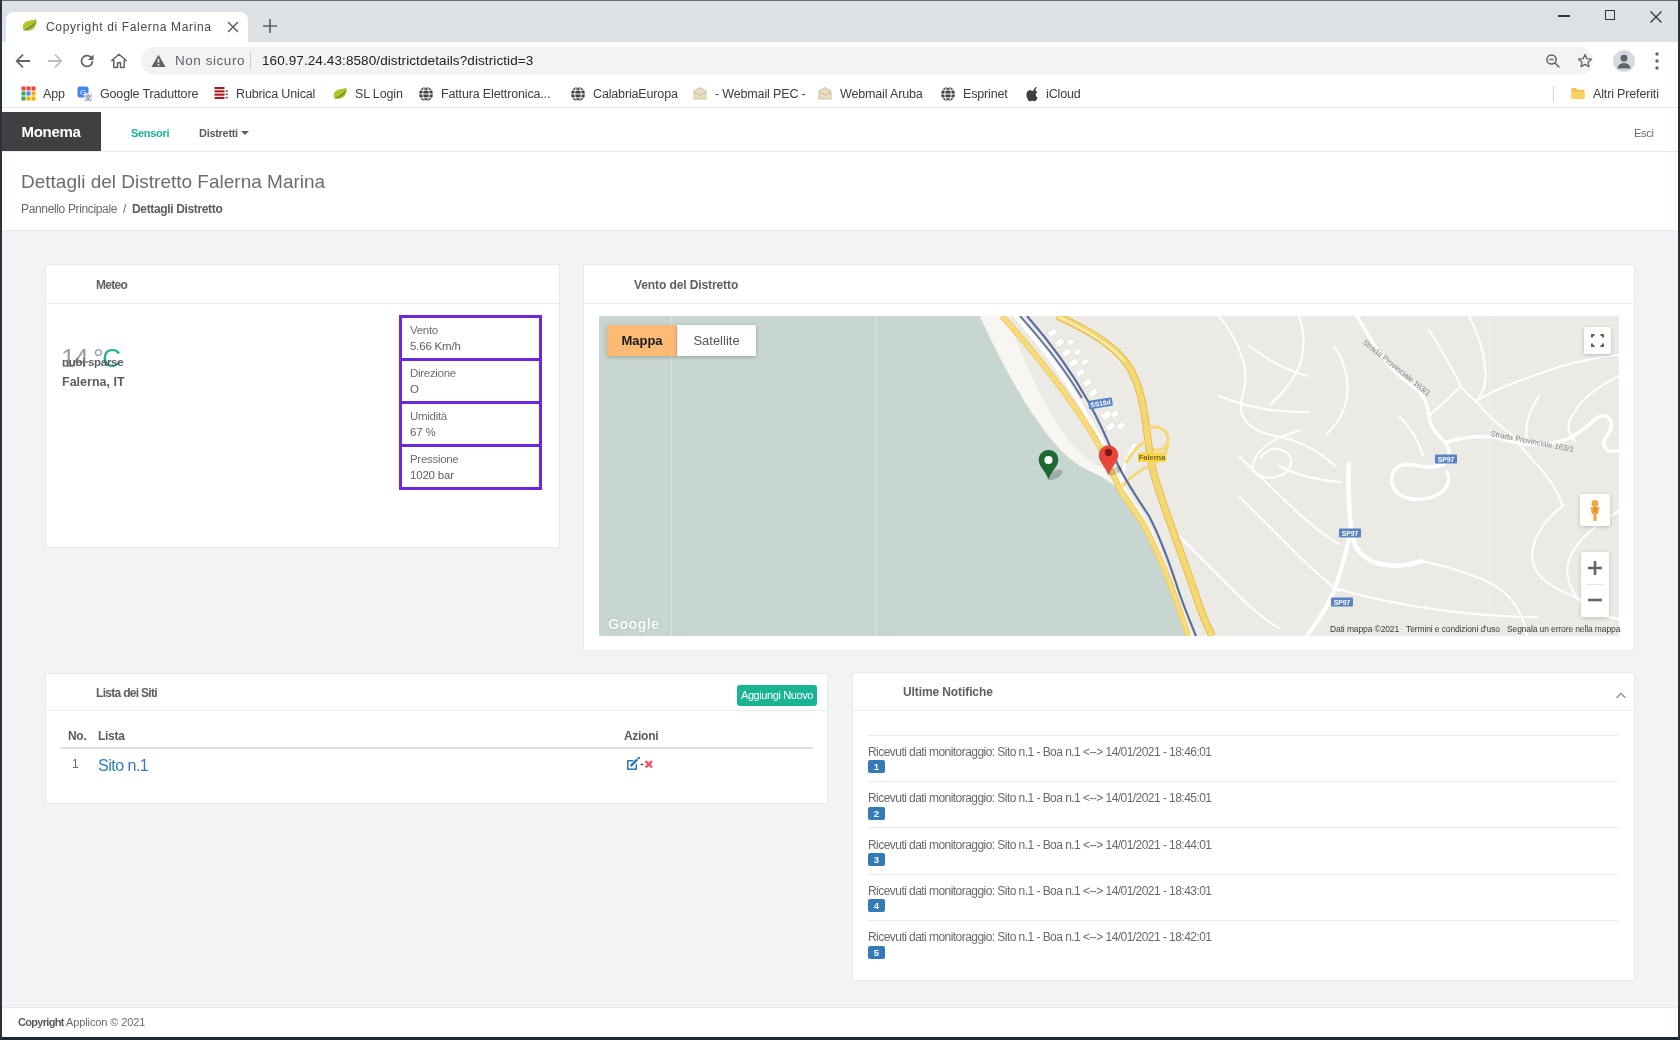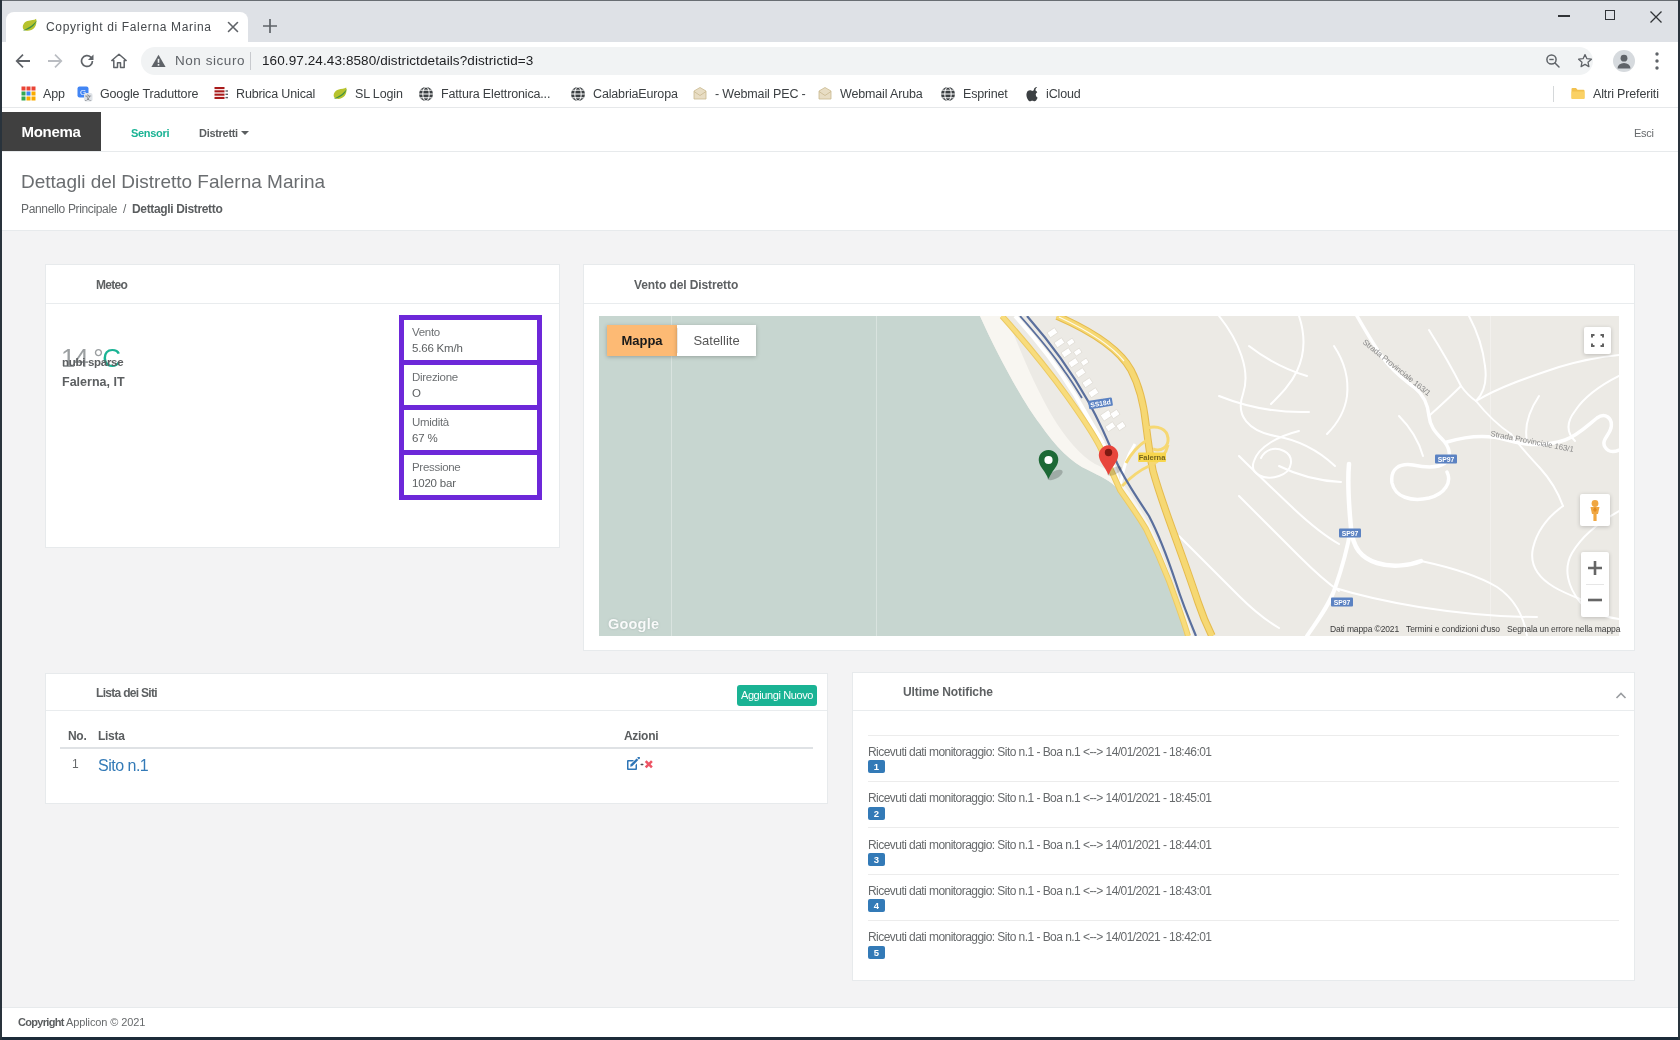--- a/index.html
+++ b/index.html
@@ -45,21 +45,21 @@
 #meteo { left:45px; top:264px; width:515px; height:284px; }
 #mappa { left:583px; top:264px; width:1052px; height:387px; }
 #lista { left:45px; top:673px; width:783px; height:131px; }
 #notif { left:852px; top:672px; width:783px; height:309px; }
 
 #temp { left:15px; top:54px; font-size:26px; color:#9b9fa1; letter-spacing:-1.3px;margin-top:24px; }
 #temp .c { color:#1ab394; }
 #wdesc { left:16px; top:91px; font-size:11.5px; font-weight:bold; color:#5c5f61; letter-spacing:-0.3px; }
 #wcity { left:16px; top:110px; font-size:12.5px; font-weight:bold; color:#5c5f61; letter-spacing:0px; }
 #wtable { left:353px; top:50px; width:143px; border-collapse:collapse; }
-#wtable td { border:5px solid #6d28d9; padding:5px 8px 4px 8px; }
+#wtable td { border:3px solid #6d28d9; padding:5px 8px 4px 8px; }
 #wtable .lbl { font-size:11.5px; color:#6d7073; line-height:15px; letter-spacing:-0.3px; }
 #wtable .val { font-size:11.5px; color:#5d6062; line-height:16px; letter-spacing:-0.2px; }
 
 #addbtn { left:737px; top:685px; width:80px; height:21px; background:#1ab394; border-radius:3px; color:#fff; font-size:11px; text-align:center; line-height:21px; white-space:nowrap; letter-spacing:-0.4px; }
 
 .nrow-t { left:868px; width:740px; font-size:12px; color:#676a6c; letter-spacing:-0.55px; }
 .nbadge { left:868px; width:17px; height:13px; background:#337ab7; border-radius:2px; color:#fff; font-size:9.5px; font-weight:bold; text-align:center; line-height:13px; }
 .ndiv { left:868px; width:751px; height:1px; background:#ececec; }
 
 #footer { left:0; top:1007px; width:1680px; height:30px; background:#fff; border-top:1px solid #e7eaec; }

